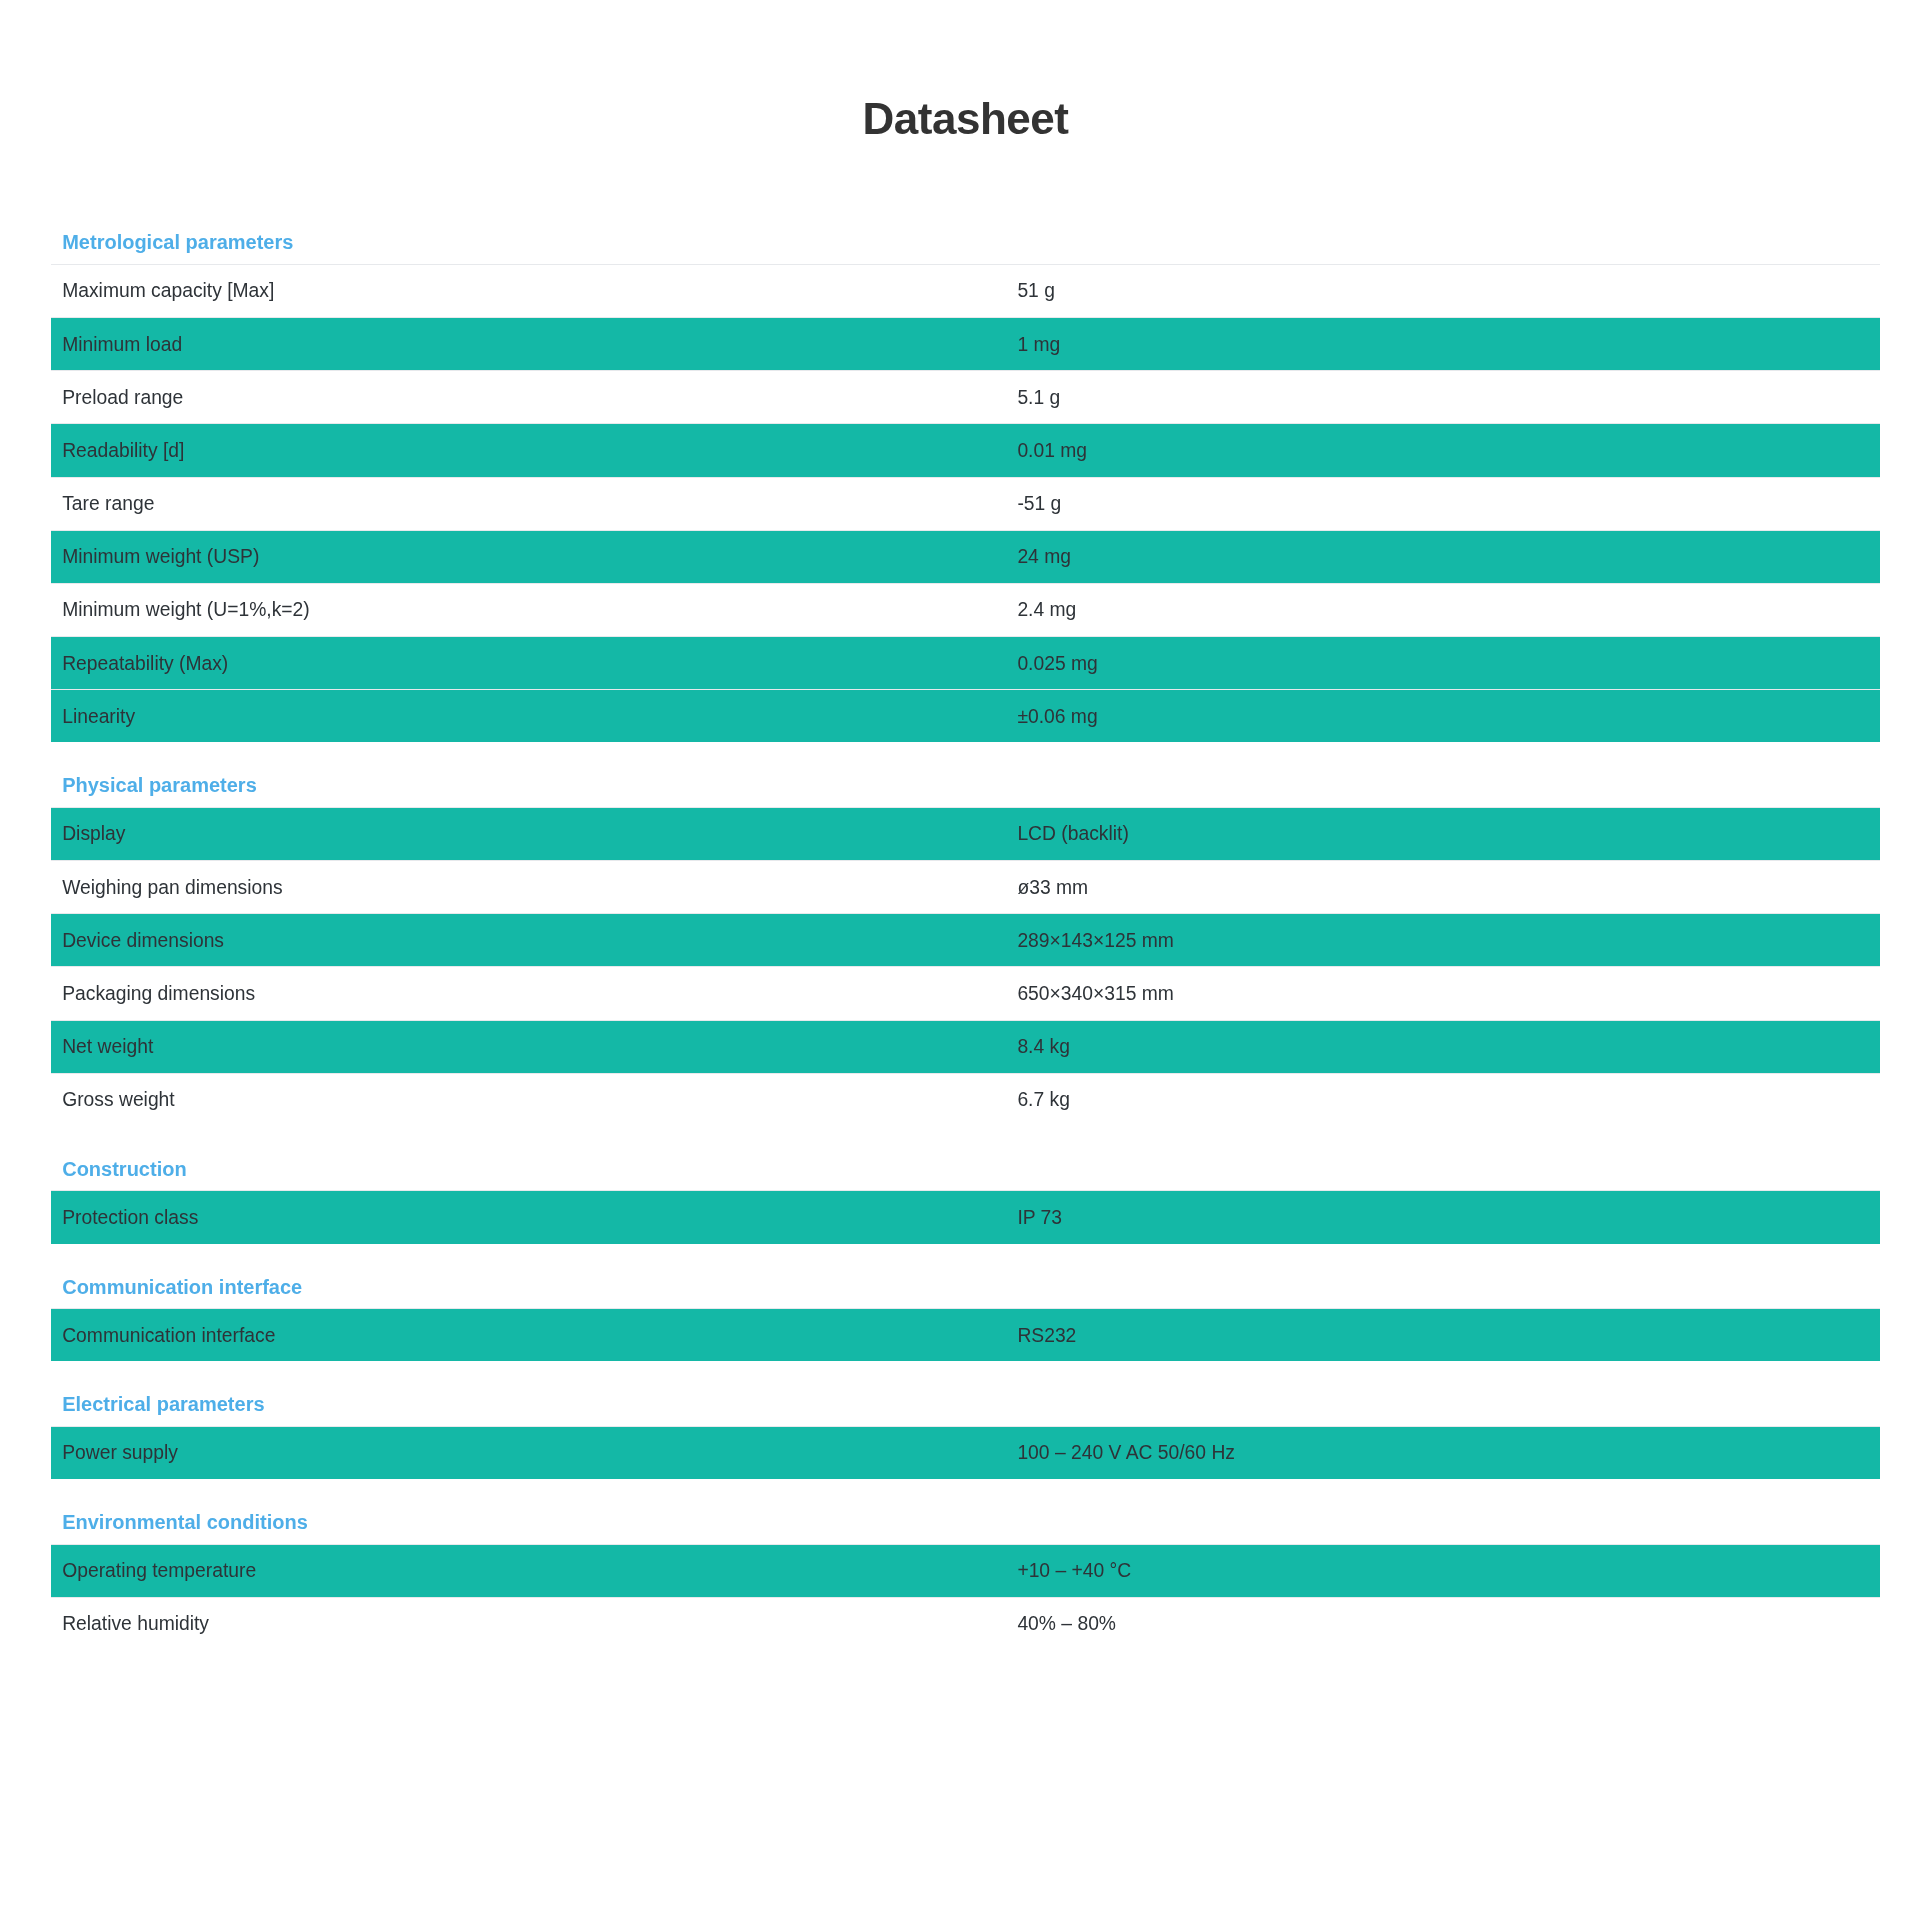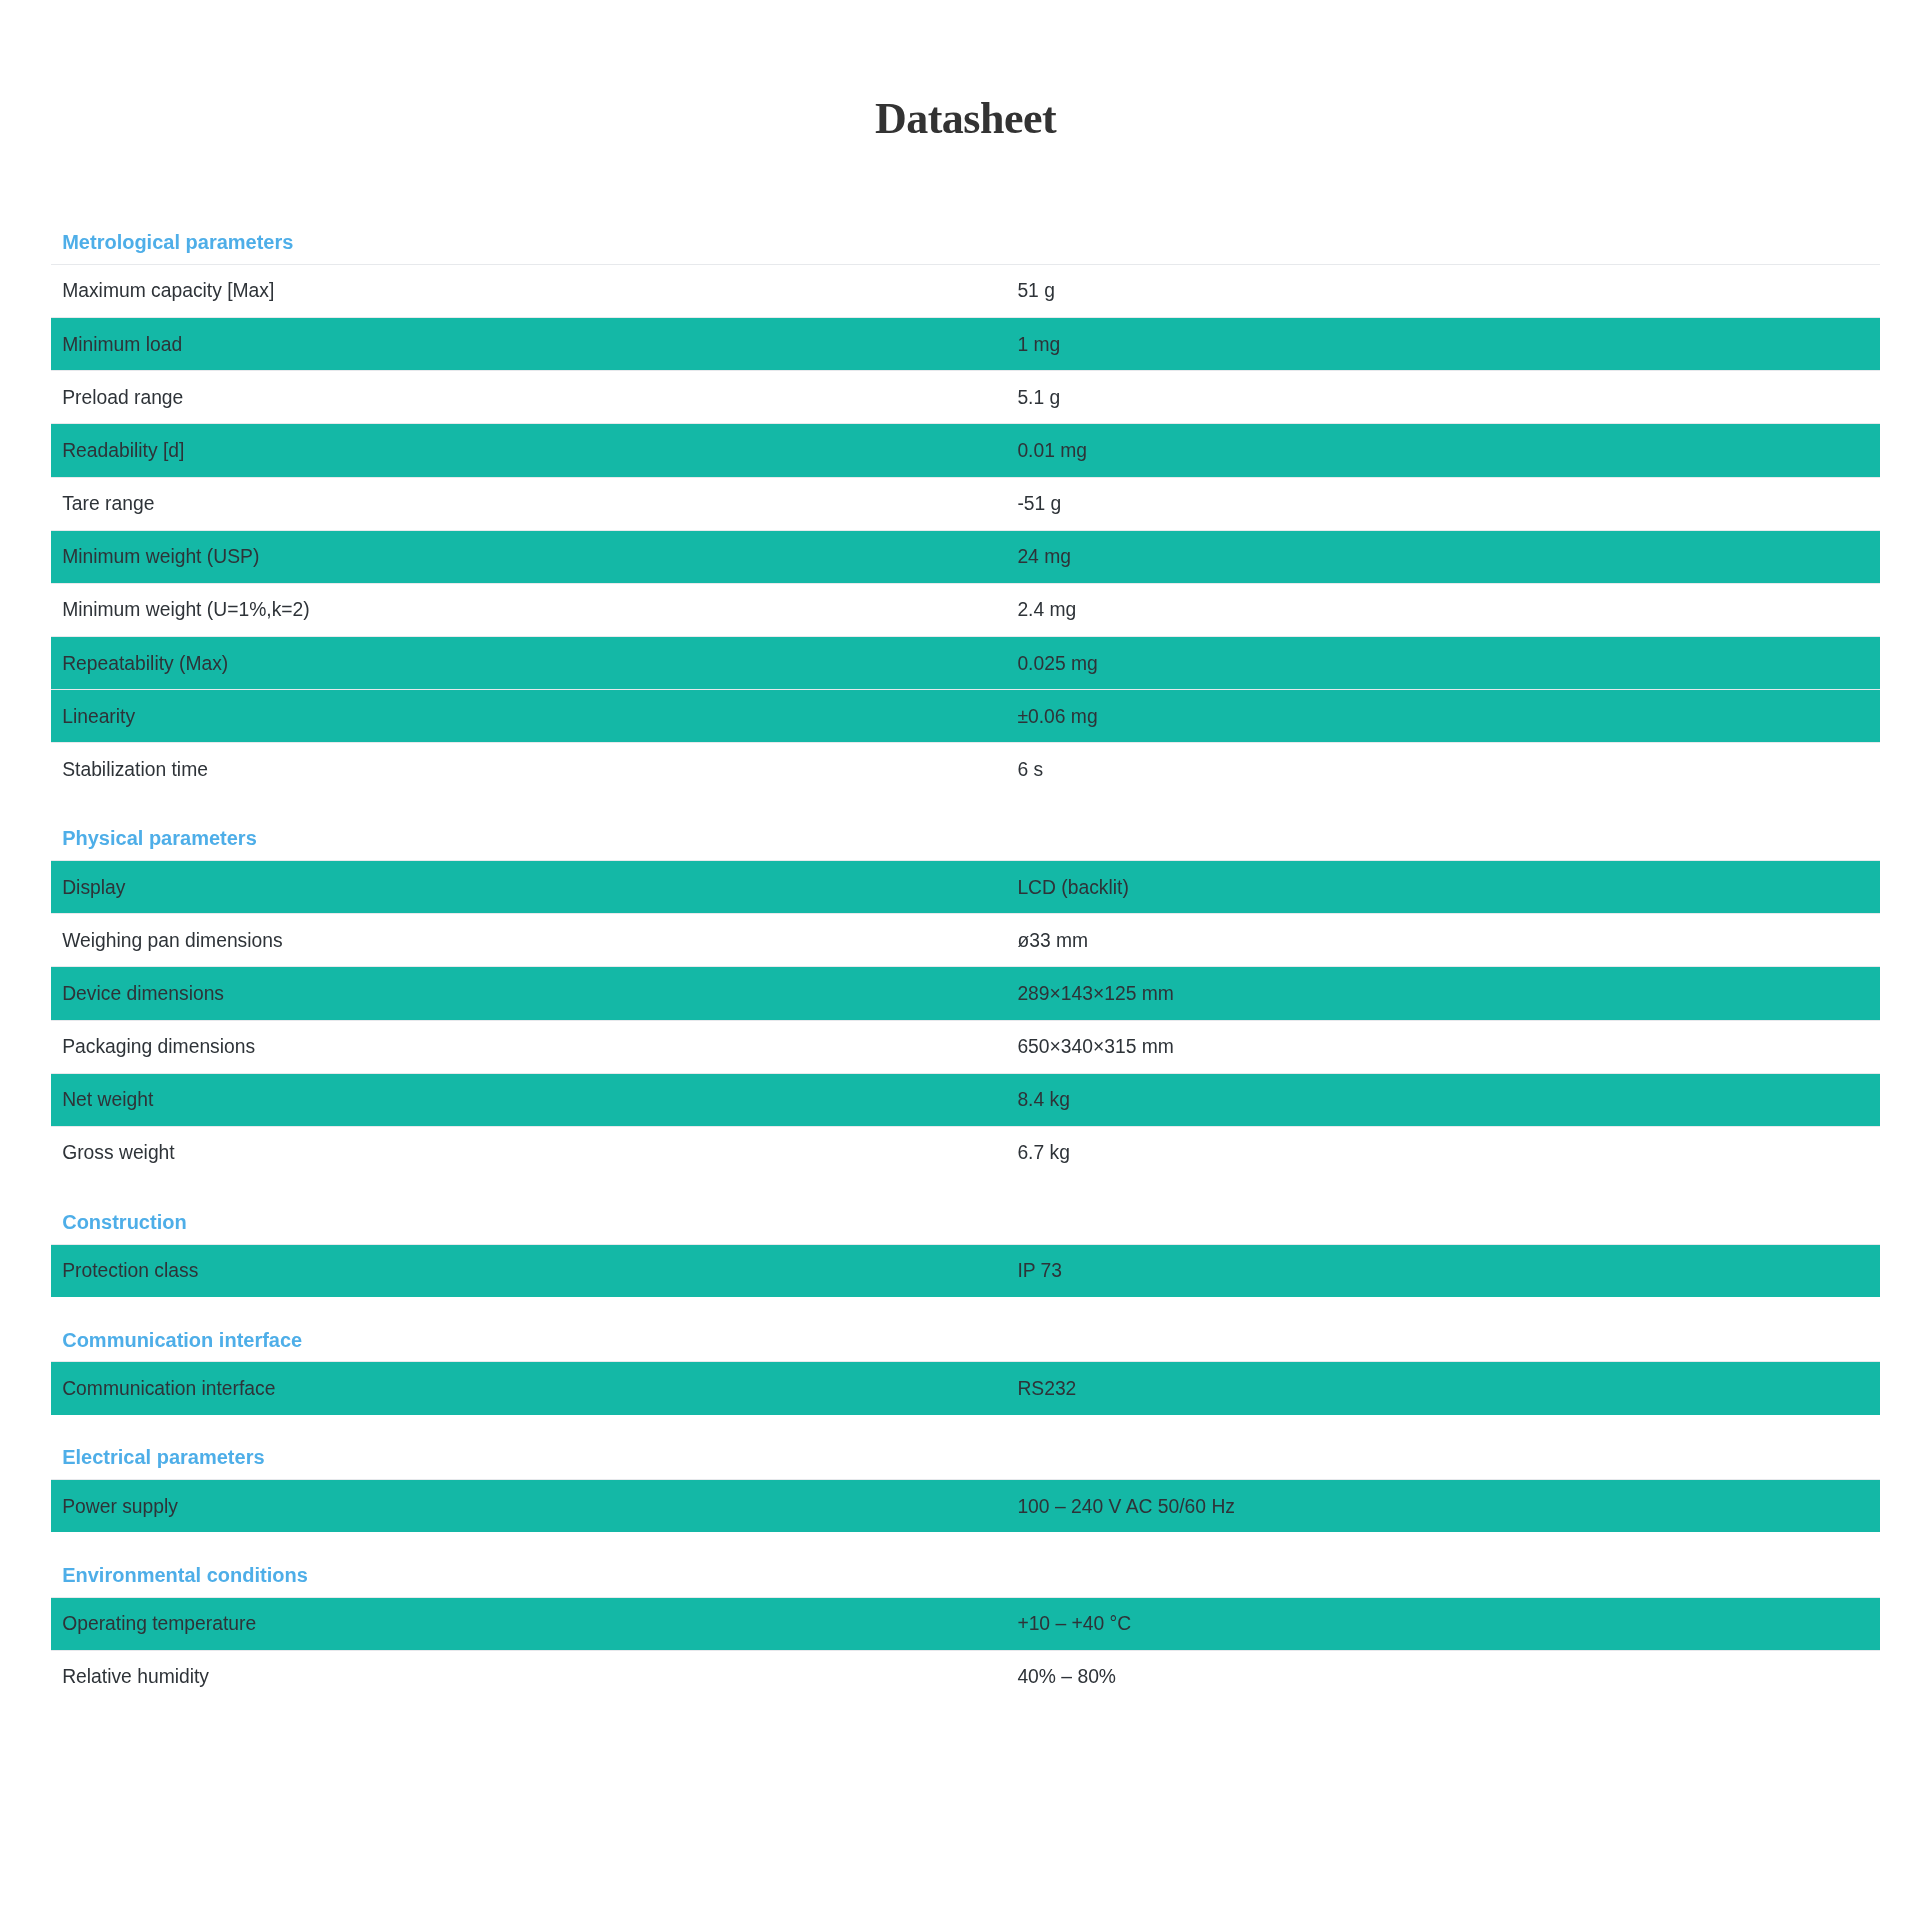--- a/index.html
+++ b/index.html
@@ -20,21 +20,20 @@
     padding: 0 39px;
   }
   .doc-title {
     text-align: center;
     font-size: 44px;
     font-weight: bold;
     color: #333333;
     letter-spacing: -0.5px;
     margin: 95px 0 2px 0;
     line-height: 1.1;
-    font-family: Liberation Serif, serif;
   }
   .content {
     margin-top: 83px;
     padding: 0 11.6px;
   }
   .section-heading {
     color: #4eaee8;
     font-size: 20px;
     font-weight: bold;
     line-height: 1.2;
@@ -116,24 +115,20 @@
             <td class="param-value">2.4 mg</td>
           </tr>
           <tr class="alt">
             <td class="param-name">Repeatability (Max)</td>
             <td class="param-value">0.025 mg</td>
           </tr>
           <tr class="alt">
             <td class="param-name">Linearity</td>
             <td class="param-value">±0.06 mg</td>
           </tr>
-          <tr>
-            <td class="param-name">Stabilization time</td>
-            <td class="param-value">6 s</td>
-          </tr>
         </tbody>
       </table>
       <div class="section-heading spaced">Physical parameters</div>
       <table class="spec-table">
         <tbody>
           <tr class="alt">
             <td class="param-name">Display</td>
             <td class="param-value">LCD (backlit)</td>
           </tr>
           <tr class="">

